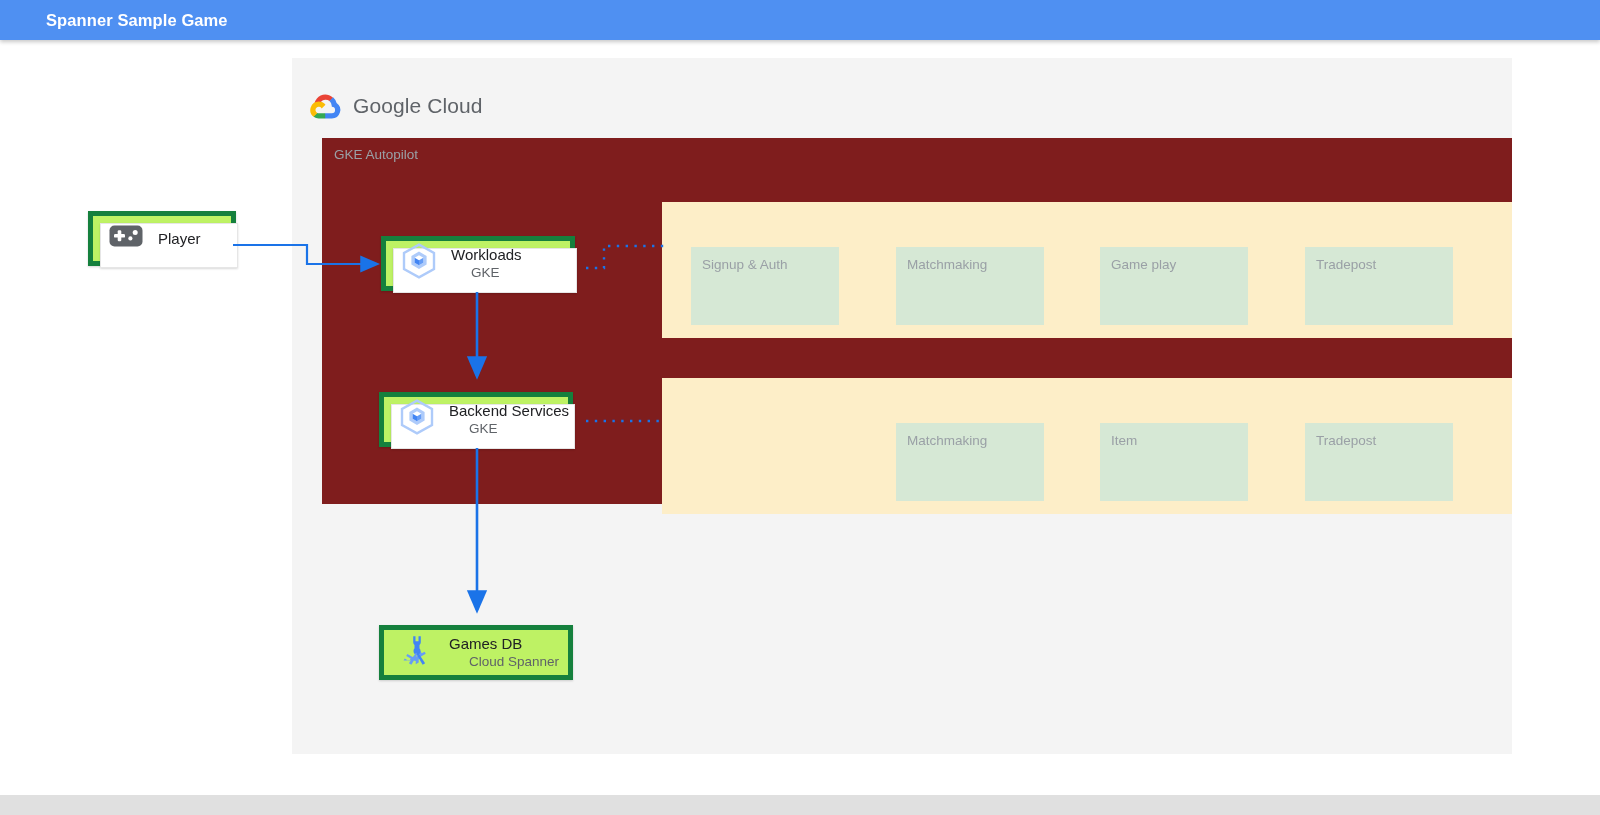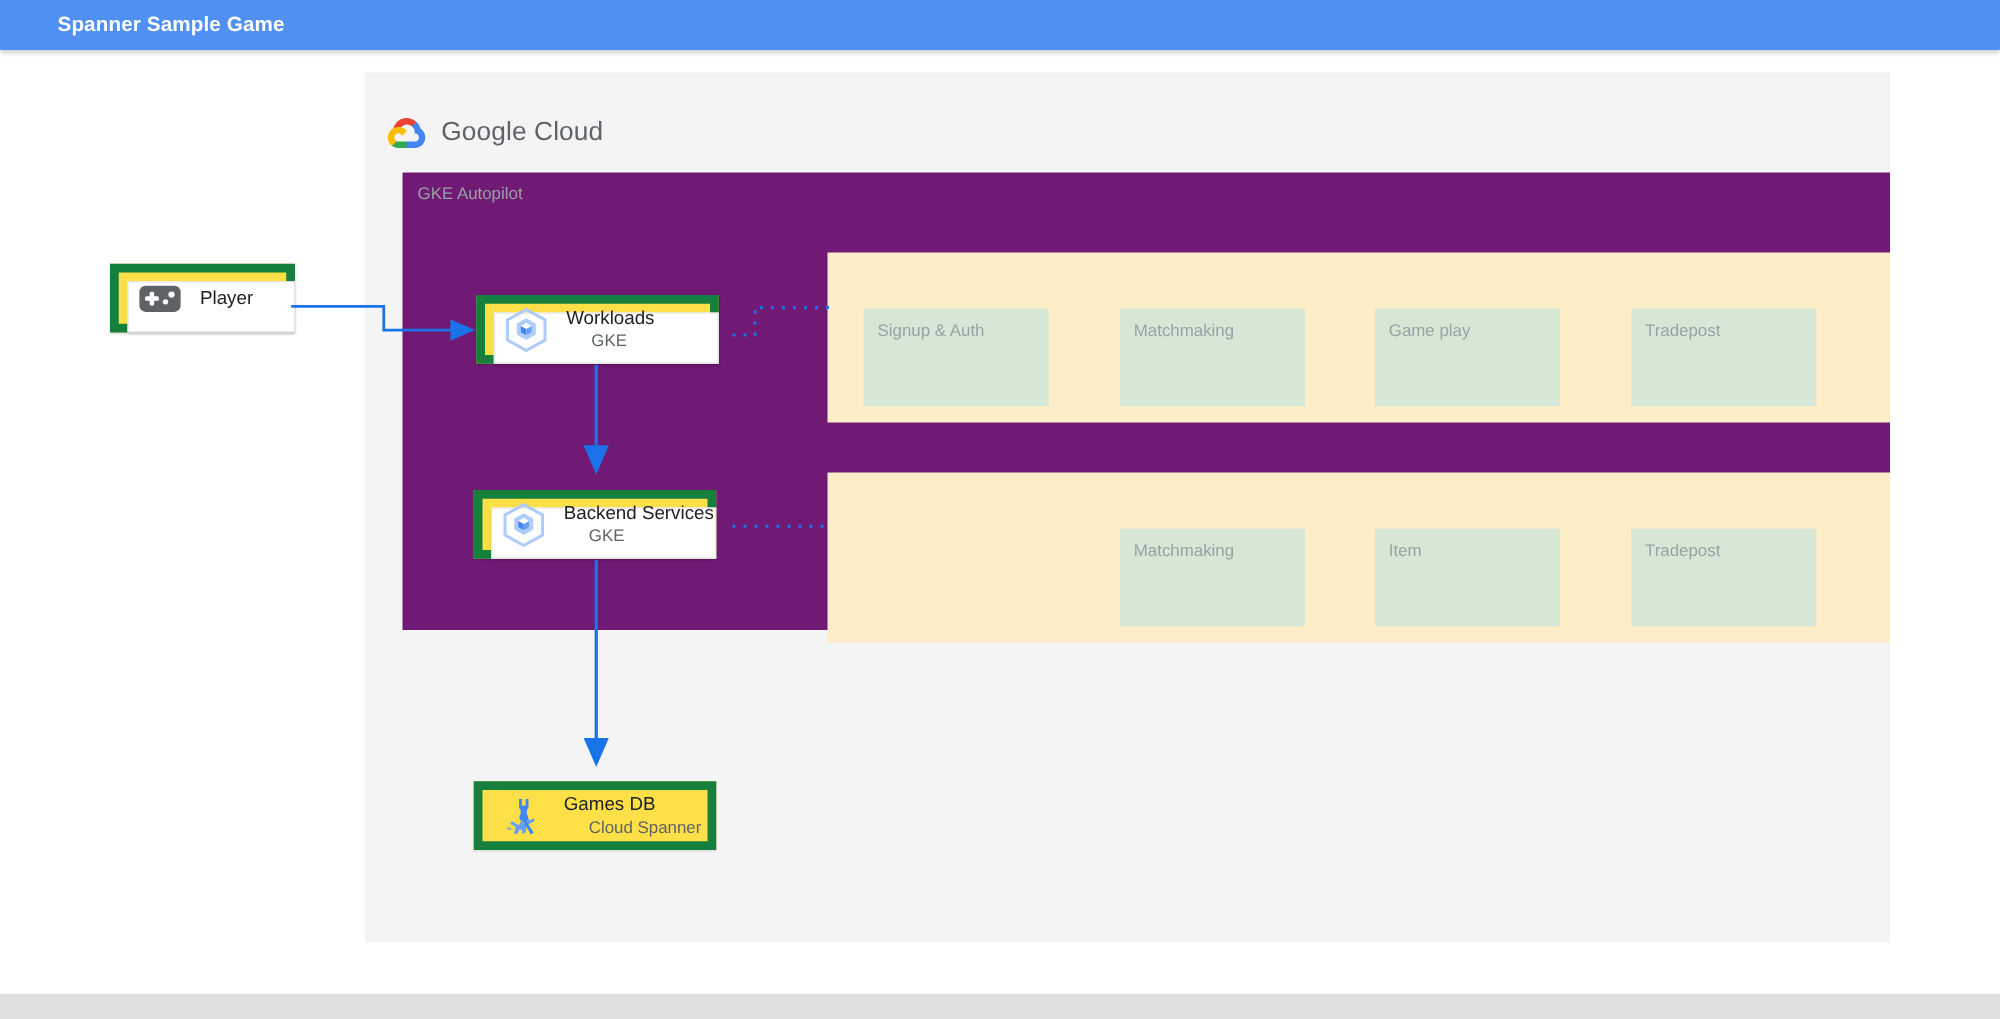--- a/index.html
+++ b/index.html
@@ -66,21 +66,21 @@
   }
   .gcp-logo-text .light { color: #5f6368; }
 
   
   .zone-gke {
     position: absolute;
     left: 30px;
     top: 80px;
     width: 1190px;
     height: 366px;
-    background: #701a75;
+    background: #7f1d1d;
   }
   .zone-label {
     position: absolute;
     left: 12px;
     top: 9px;
     font-size: 13.5px;
     color: #9aa0a6;
     white-space: nowrap;
   }
 
@@ -109,26 +109,25 @@
     white-space: nowrap;
   }
   .svc-box.c0 { left: 29px; }
   .svc-box.c1 { left: 234px; }
   .svc-box.c2 { left: 438px; text-align: center; }
   .svc-box.c3 { left: 643px; }
 
   
   .card {
     position: absolute;
-    background: #fde047;
-    border: 7px solid #15803d;
+    background: #bef264;
+    border: 5px solid #15803d;
     box-sizing: border-box;
     box-shadow: 0 1px 2px rgba(0,0,0,0.16);
     display: flex;
-    align-items: center;
     z-index: 12;
   }
   .card.stacked::before {
     content: "";
     position: absolute;
     left: 7px;
     top: 7px;
     width: 100%;
     height: 100%;
     background: #ffffff;

